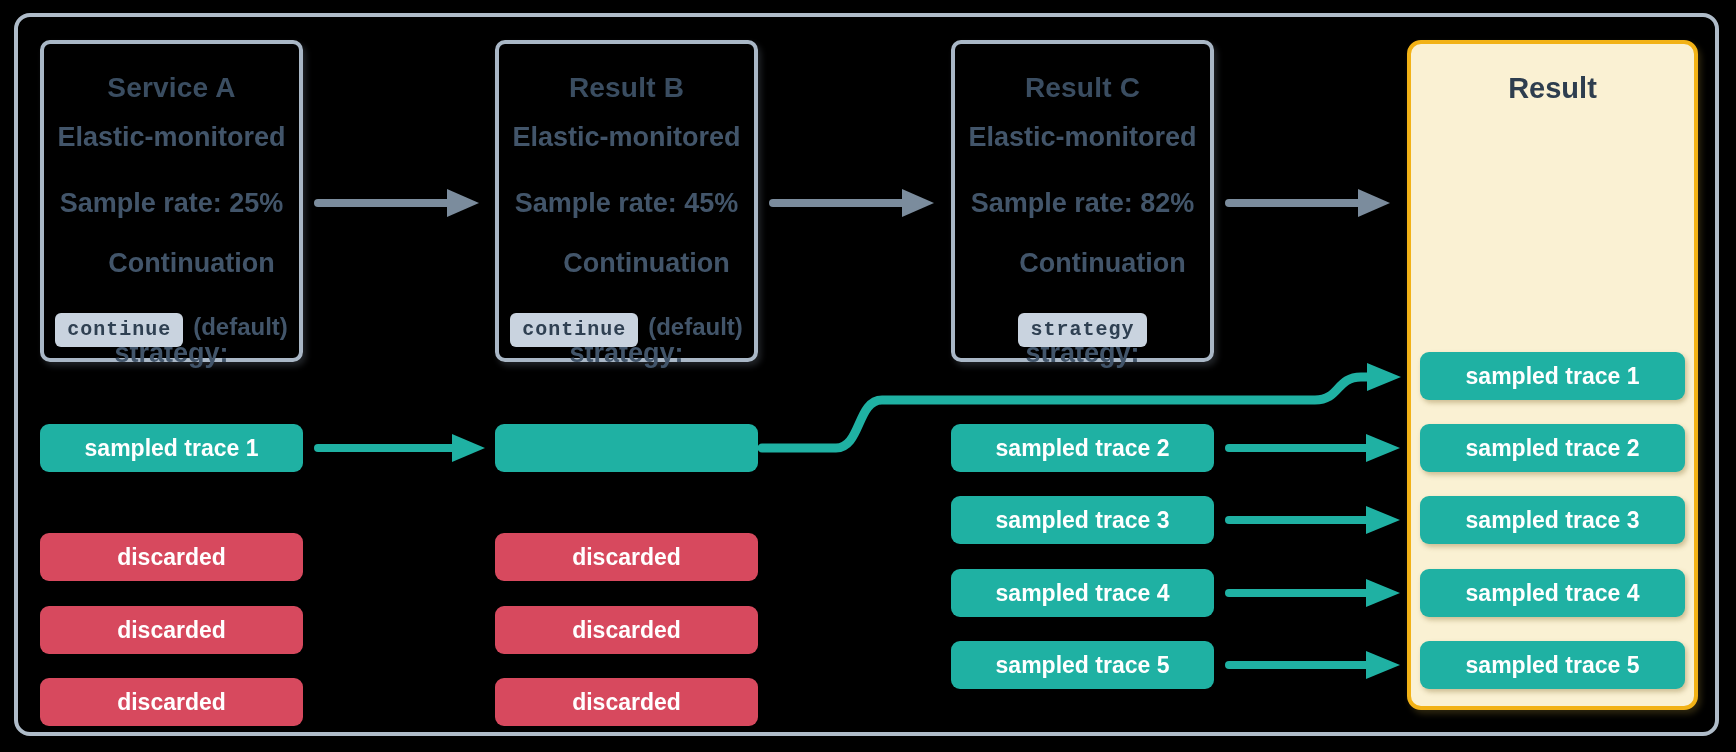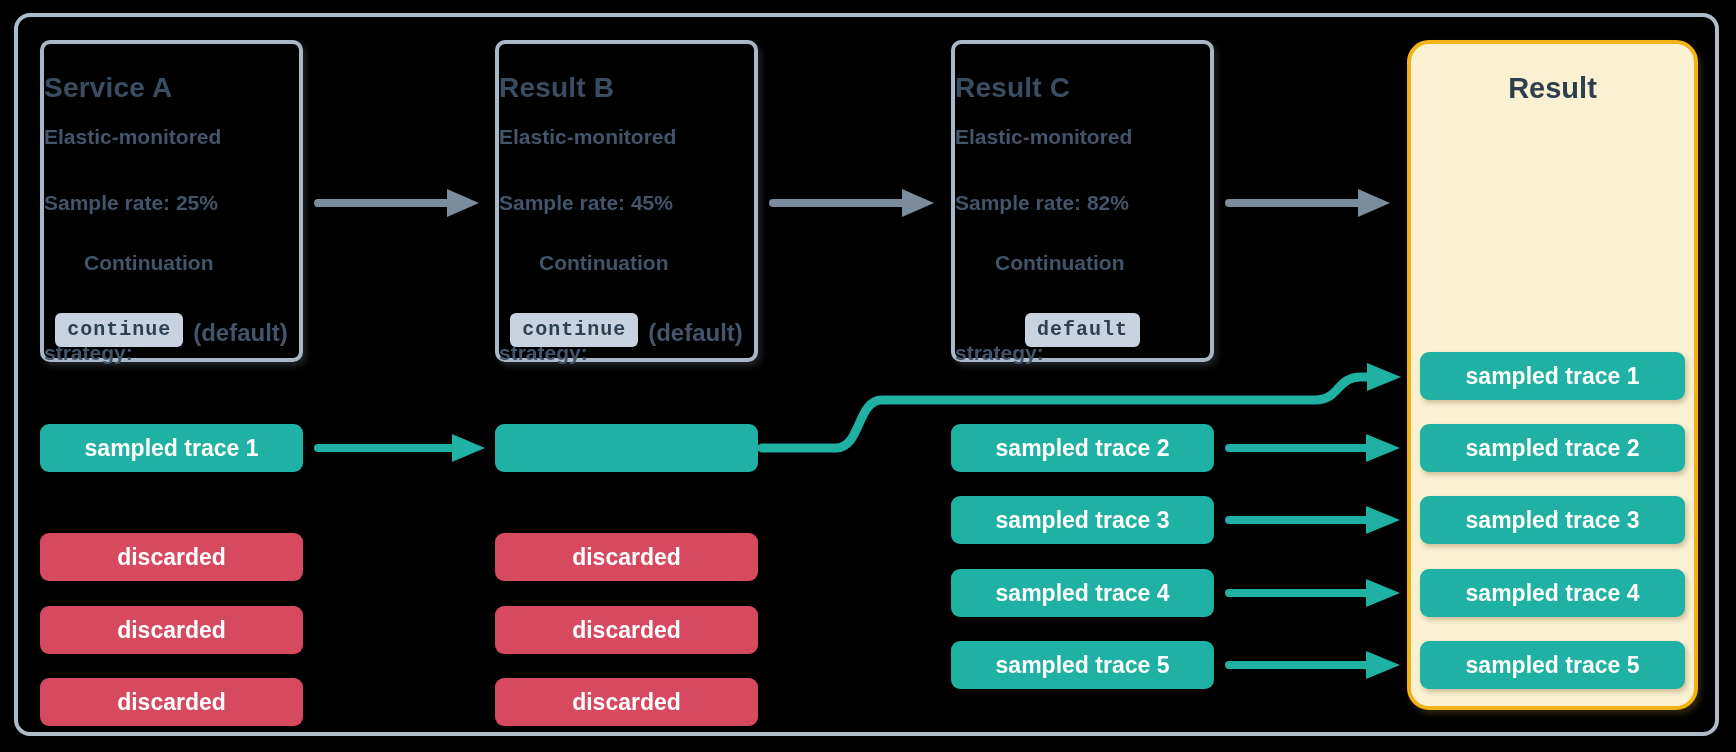--- a/index.html
+++ b/index.html
@@ -14,34 +14,34 @@
   .stage{position:relative;width:1736px;height:752px;background:var(--bg);overflow:hidden;}
 
   .frame{position:absolute;left:14px;top:13px;width:1705px;height:723px;
     border:4px solid var(--outer-border);border-radius:16px;}
 
   .svc{position:absolute;top:40px;width:263px;height:322px;border:4px solid var(--svc-border);
     border-radius:10px;box-shadow:3px 4px 6px rgba(150,165,180,.22);}
   #svc-a{left:40px;} #svc-b{left:495px;} #svc-c{left:951px;}
 
   .svc-title{position:absolute;left:0;right:0;top:27px;height:34px;line-height:34px;
-    text-align:left;font-size:28px;font-weight:700;color:var(--title-color);letter-spacing:.2px;}
-  .svc-line{position:absolute;left:0;right:0;height:26px;line-height:26px;text-align:left;
-    font-size:21px;font-weight:600;color:var(--body-color);}
+    text-align:center;font-size:28px;font-weight:700;color:var(--title-color);letter-spacing:.2px;}
+  .svc-line{position:absolute;left:0;right:0;height:26px;line-height:26px;text-align:center;
+    font-size:27px;font-weight:600;color:var(--body-color);}
   .l-sub{top:80px;} .l-rate{top:146px;} .l-cont{top:206px;padding-left:40px;} .l-strat{top:252px;margin-top:44px;}
   .svc-badge-row{position:absolute;left:0;right:0;top:269px;height:34px;display:flex;
-    align-items:flex-end;justify-content:center;gap:10px;}
+    align-items:flex-start;justify-content:center;gap:10px;}
   .code-badge{display:inline-block;height:34px;line-height:34px;padding:0 12px;border-radius:6px;
     background:var(--badge-bg);color:var(--badge-text);
     font-family:"Liberation Mono","DejaVu Sans Mono",monospace;font-size:20px;font-weight:700;letter-spacing:1px;}
   .badge-note{font-size:24px;font-weight:600;color:var(--body-color);}
   .badge-note:empty{display:none;}
 
   .result{position:absolute;left:1407px;top:40px;width:291px;height:670px;
-    background:var(--result-bg);border:4px solid var(--result-border);border-radius:22px;
+    background:var(--result-bg);border:4px solid var(--result-border);border-radius:14px;
     box-shadow:3px 4px 6px rgba(180,150,60,.25);}
   .result-title{position:absolute;left:0;right:0;top:26px;height:36px;line-height:36px;
     text-align:center;font-size:29px;font-weight:700;color:var(--result-title);}
   .rbadge{position:absolute;left:9px;width:265px;height:48px;border-radius:9px;background:var(--teal);
     color:var(--trace-text);text-align:center;line-height:48px;font-size:23px;font-weight:600;
     box-shadow:2px 3px 5px rgba(120,95,30,.35);}
   .r0{top:308px;} .r1{top:380px;} .r2{top:452px;} .r3{top:525px;} .r4{top:597px;}
 
   .trace{position:absolute;height:48px;border-radius:9px;color:var(--trace-text);text-align:center;
     line-height:48px;font-size:23px;font-weight:600;}
@@ -129,21 +129,21 @@
     </div>
   </section>
 
   <section class="svc" id="svc-c">
     <div class="svc-title">Result C</div>
     <div class="svc-line l-sub">Elastic-monitored</div>
     <div class="svc-line l-rate">Sample rate: 82%</div>
     <div class="svc-line l-cont">Continuation</div>
     <div class="svc-line l-strat">strategy:</div>
     <div class="svc-badge-row">
-      <span class="code-badge">default</span>
+      <span class="code-badge">strategy</span>
 
     </div>
   </section>
 
   <section class="result">
     <div class="result-title">Result</div>
     <div class="rbadge r0">sampled trace 1</div>
     <div class="rbadge r1">sampled trace 2</div>
     <div class="rbadge r2">sampled trace 3</div>
     <div class="rbadge r3">sampled trace 4</div>

